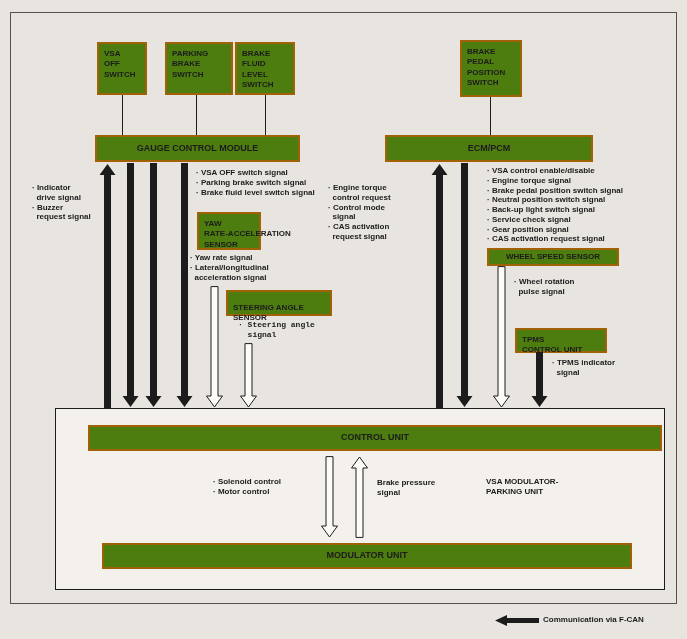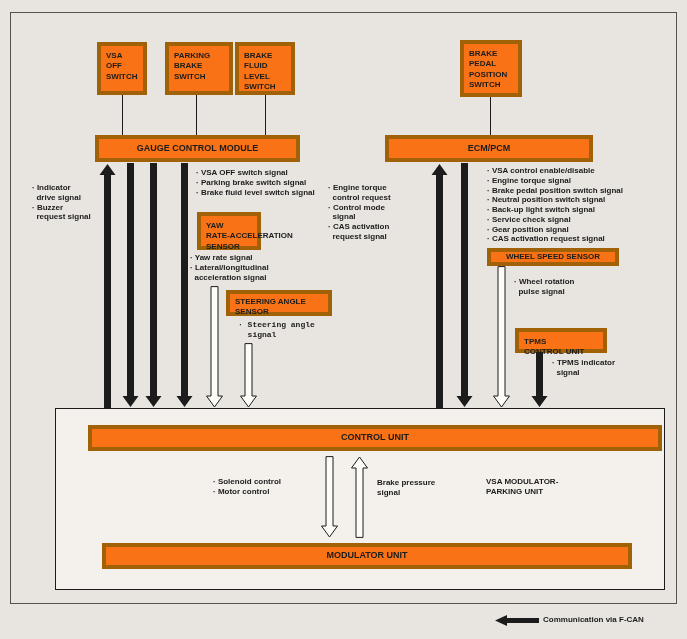--- a/index.html
+++ b/index.html
@@ -7,21 +7,21 @@
   body {
     position:relative;
     background:#e8e5e0;
     font-family:"Liberation Sans", sans-serif;
     font-weight:bold;
     color:#1c1c1c;
     overflow:hidden;
   }
   .frame { position:absolute; border:1px solid #55524d; }
   .box {
-    position:absolute; background:#f97316; border:4px solid #a16207;
+    position:absolute; background:#4d7c0f; border:2px solid #a16207;
     font-size:8px; line-height:1.3; white-space:pre; padding:5px 4px 2px 5px;
   }
   .box.ctr {
     display:flex; align-items:center; justify-content:center;
     padding:0; font-size:9px; white-space:pre;
   }
   .bigbox { position:absolute; background:#f4f1ec; border:1px solid #1c1c1c; }
   .txt { position:absolute; font-size:8px; line-height:1.22; white-space:pre; }
   .vline { position:absolute; width:1px; background:#1c1c1c; }
   svg.ar { position:absolute; }
@@ -62,21 +62,21 @@
 · Parking brake switch signal
 · Brake fluid level switch signal</div>
 
 <div class="box" style="left:197px;top:212px;width:64px;height:38px;"><span>YAW
 RATE-ACCELERATION
 SENSOR</span></div>
 <div class="txt" style="left:190px;top:253px;">· Yaw rate signal
 · Lateral/longitudinal
   acceleration signal</div>
 
-<div class="box" style="left:226px;top:290px;width:106px;height:26px;padding-top:3px;"><span>STEERING ANGLE
+<div class="box" style="left:226px;top:290px;width:106px;height:26px;padding-top:11px;"><span>STEERING ANGLE
 SENSOR</span></div>
 <div class="txt" style="left:238px;top:320px;font-family:Liberation Mono, monospace;">· Steering angle
   signal</div>
 
 <div class="txt" style="left:328px;top:183px;">· Engine torque
   control request
 · Control mode
   signal
 · CAS activation
   request signal</div>

